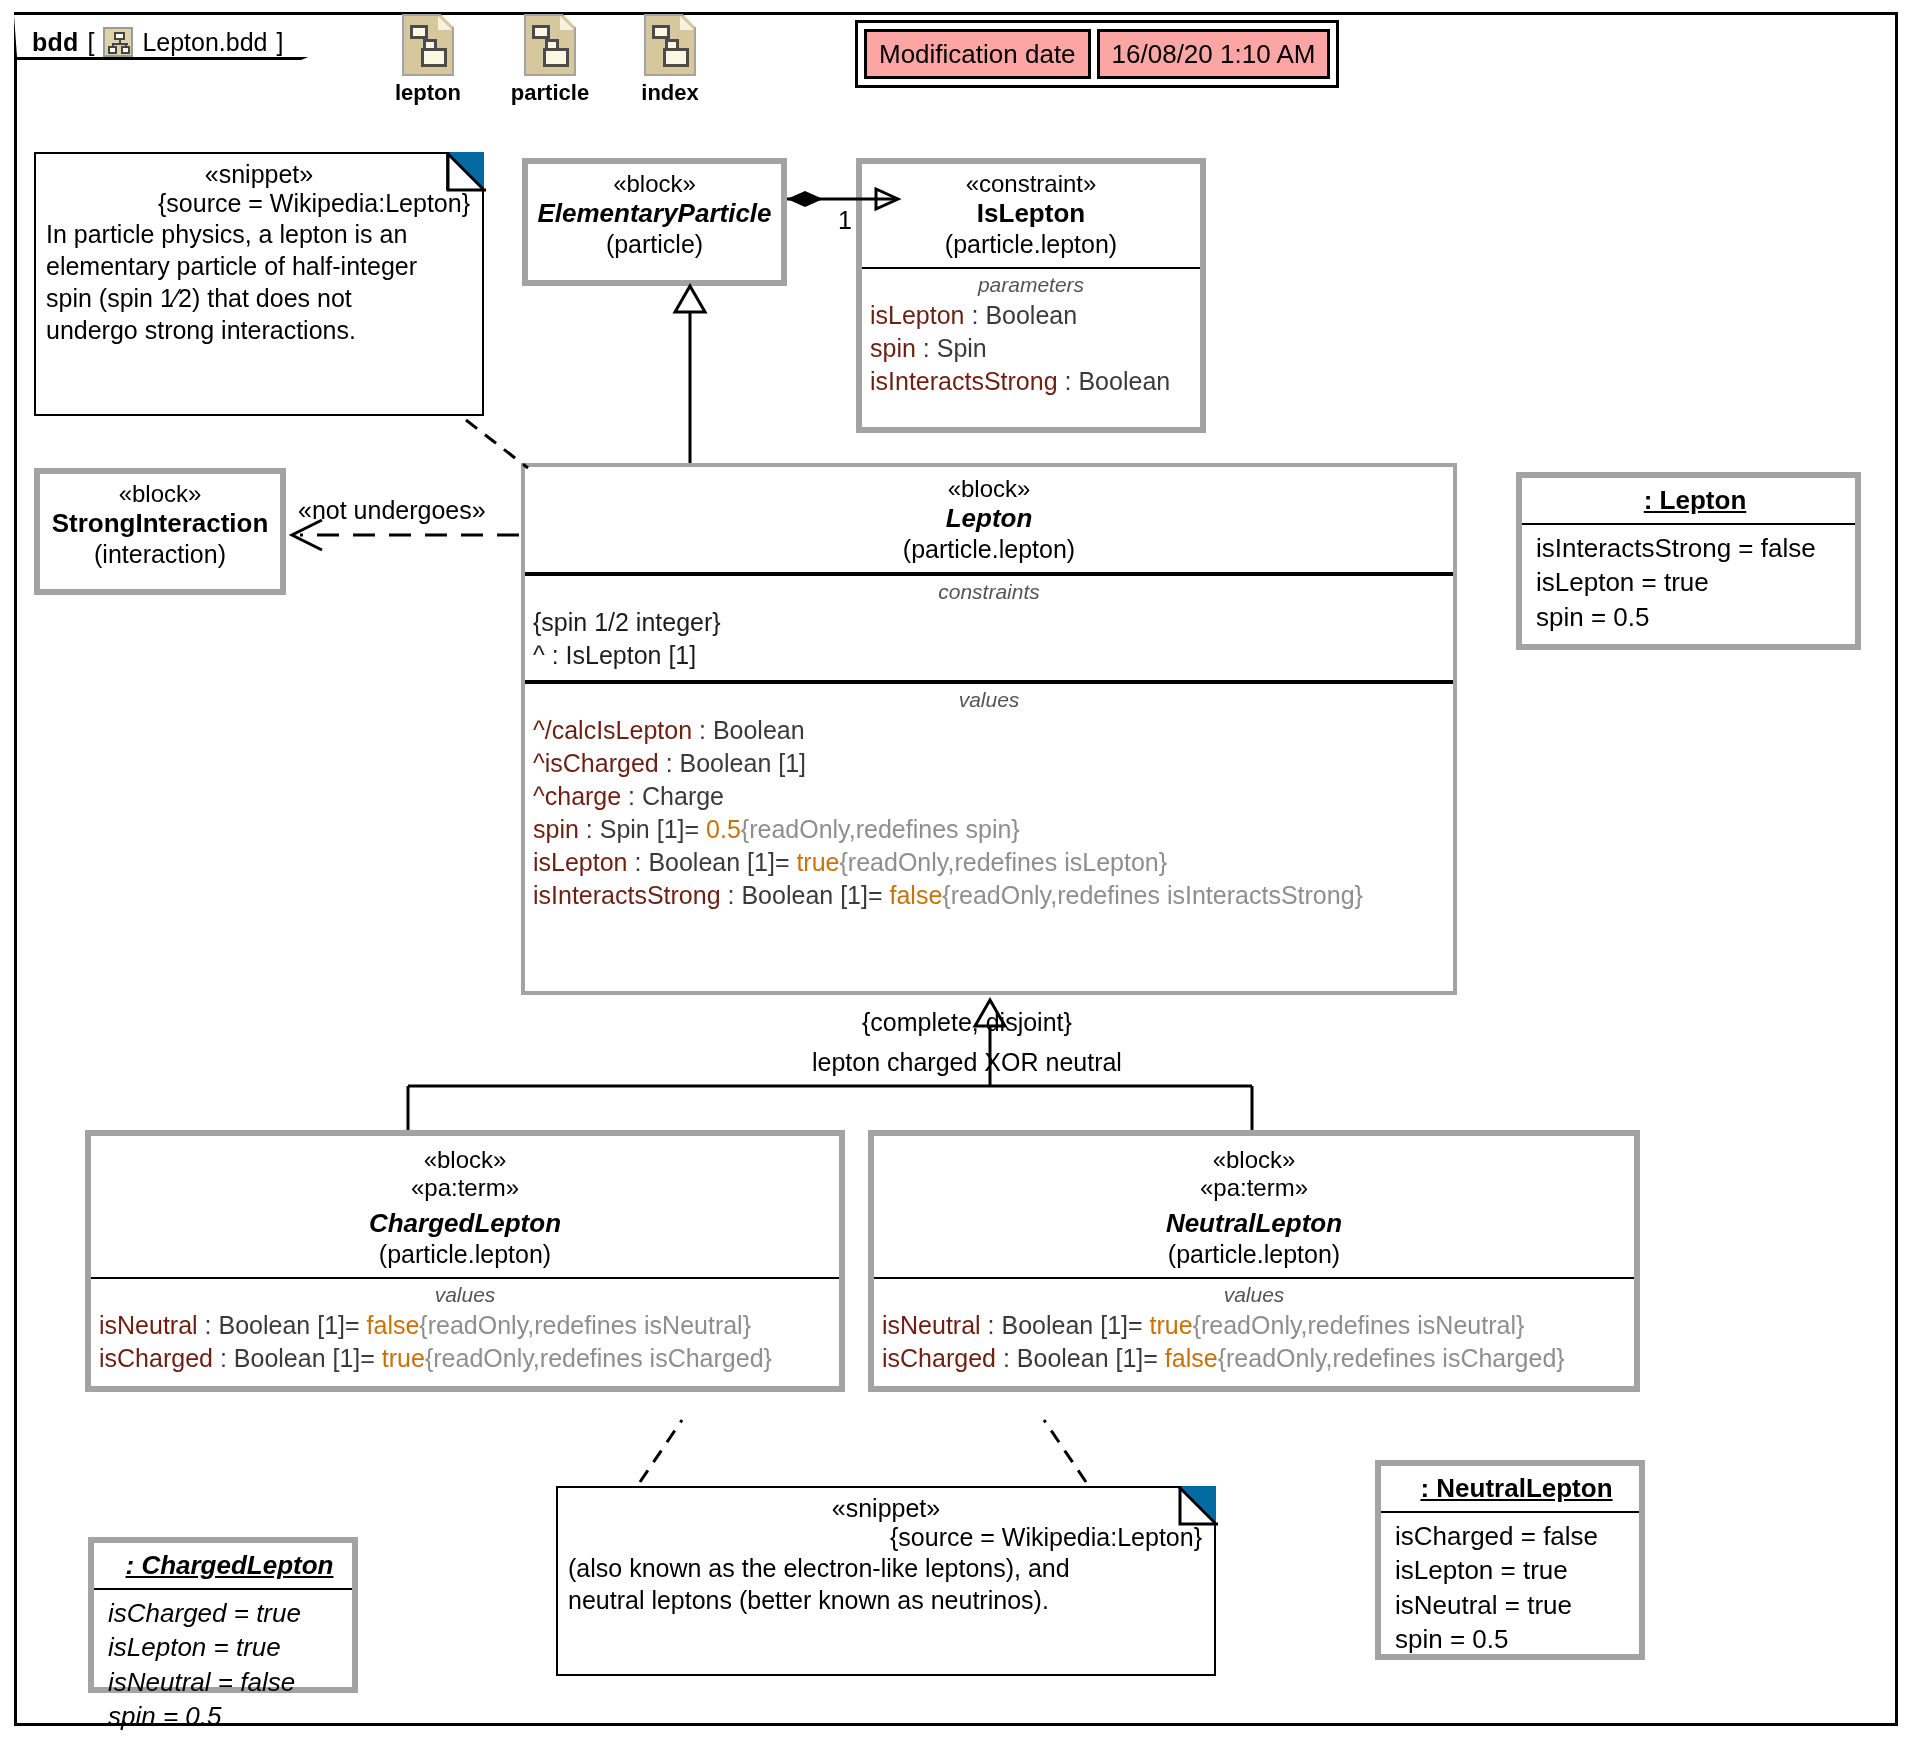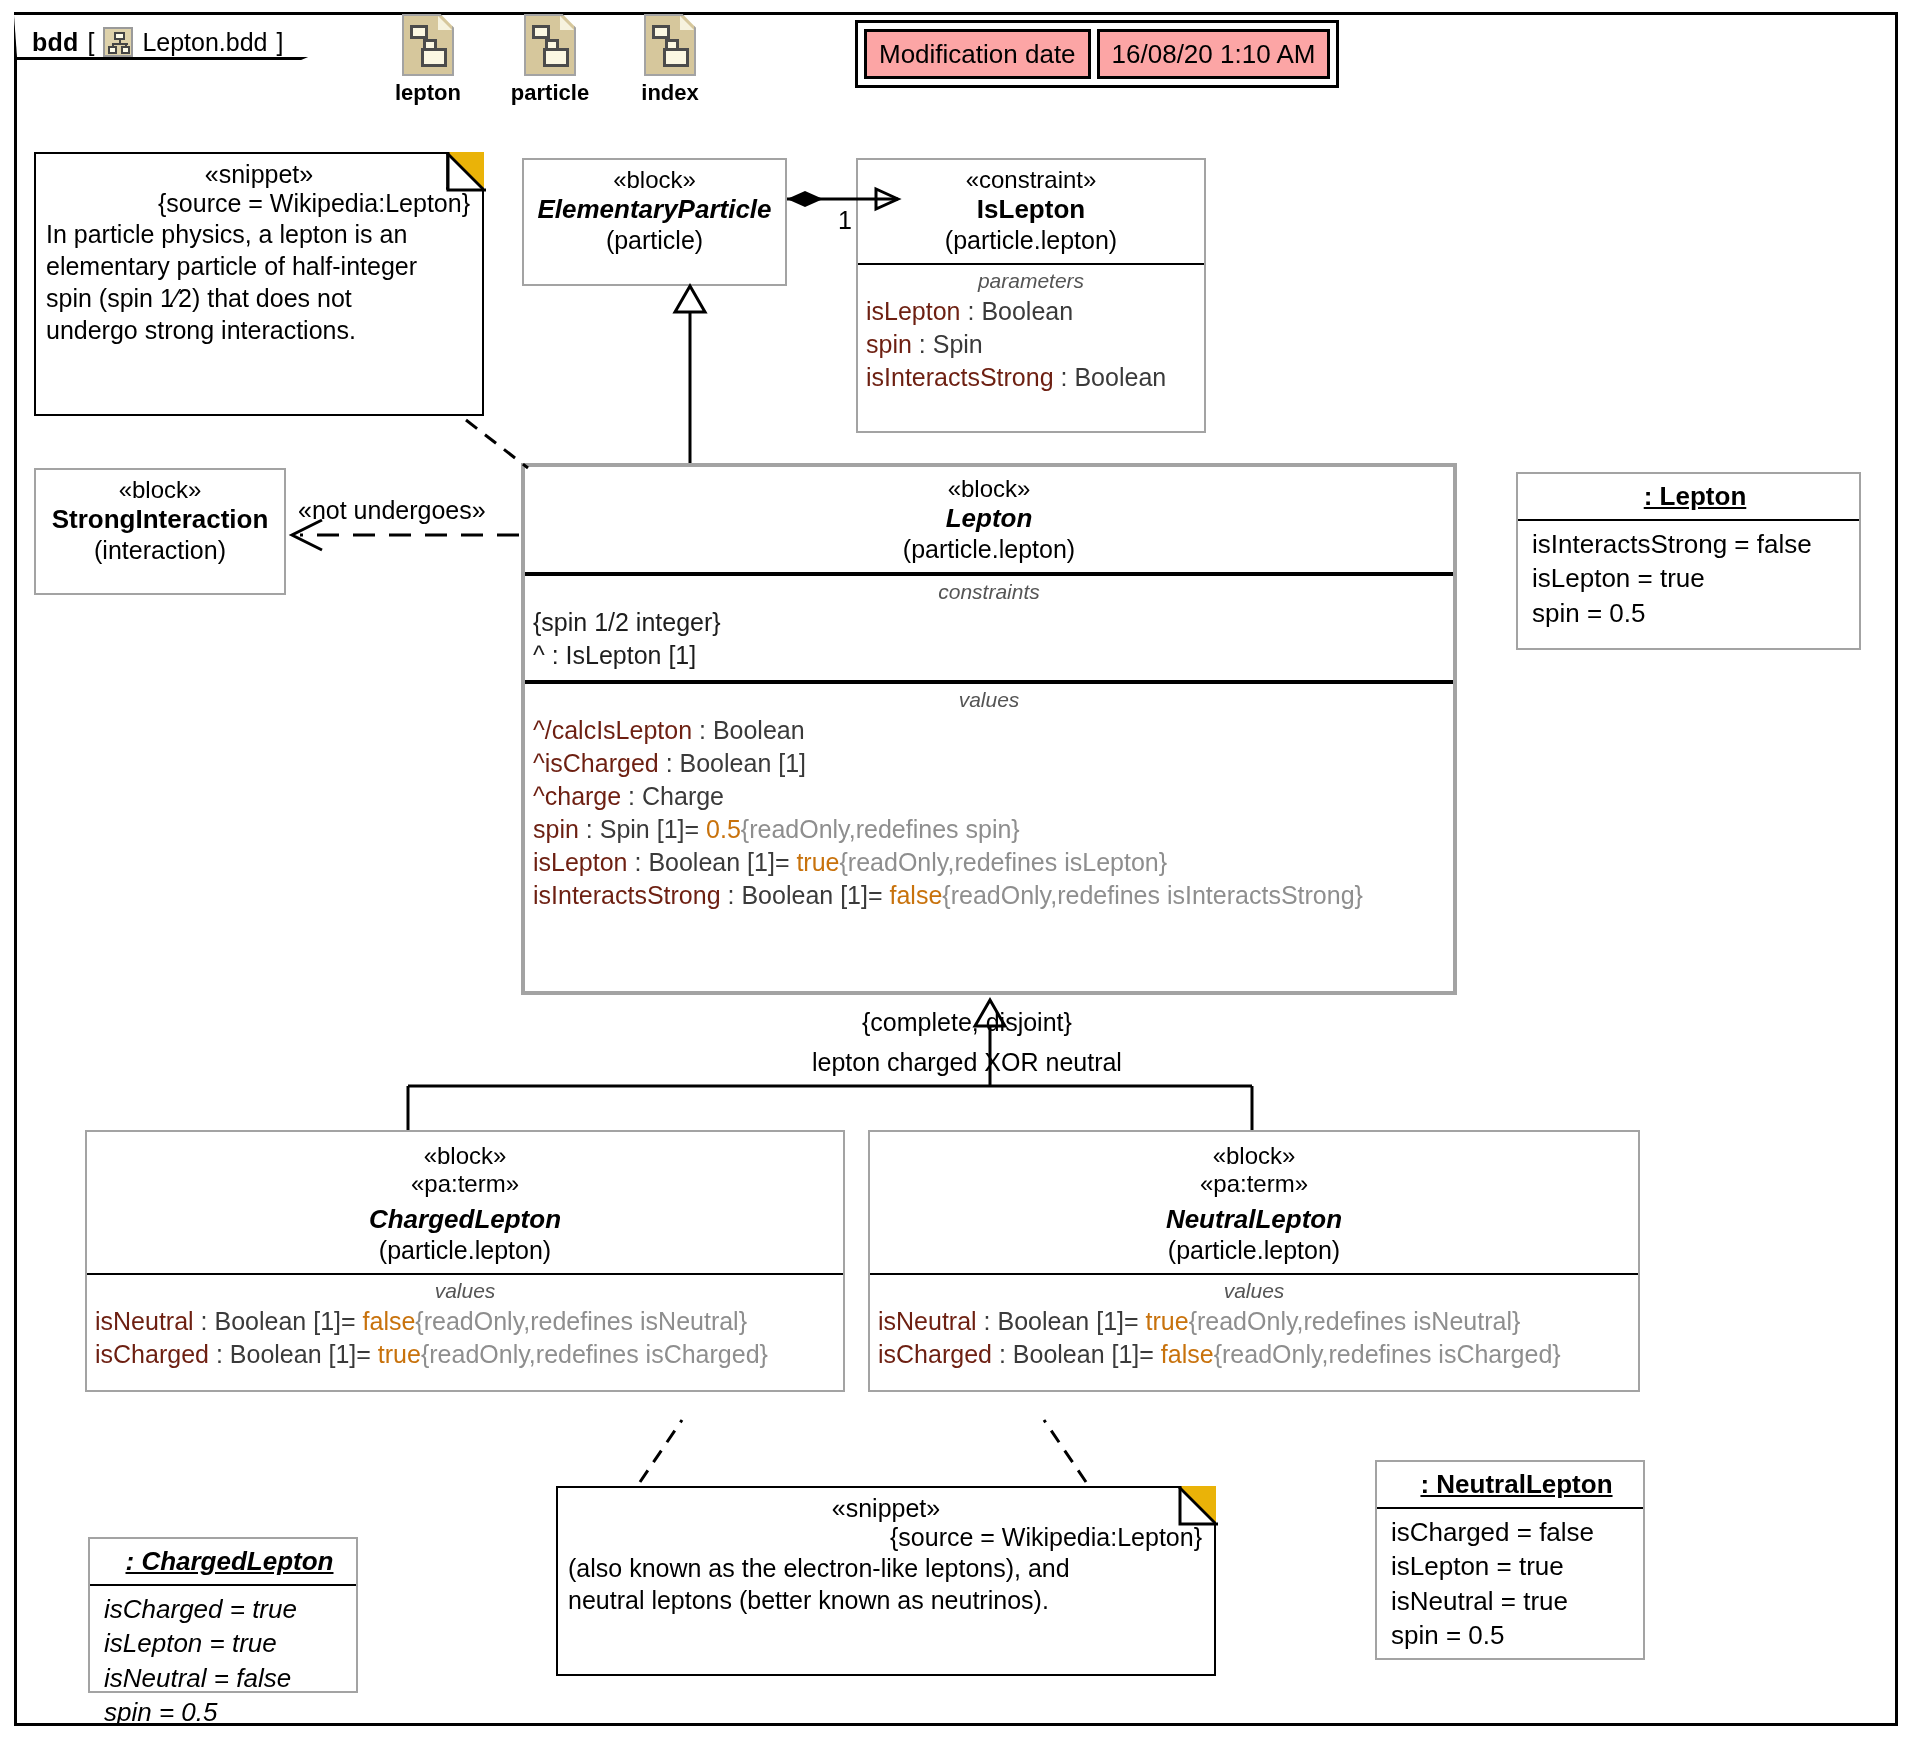--- a/index.html
+++ b/index.html
@@ -44,21 +44,21 @@
   .pkgicon .r1{left:6px;top:9px;width:18px;height:14px;}
   .pkgicon .r2{left:19px;top:23px;width:14px;height:12px;}
   .pkgicon .r3{left:17px;top:32px;width:26px;height:19px;}
 
   
   .moddate{position:absolute;border:3px solid #000;background:#fff;box-sizing:border-box;display:flex;align-items:stretch;padding:6px;gap:6px;}
   .moddate .cell{border:3px solid #000;box-sizing:border-box;display:flex;align-items:center;justify-content:center;
      font-size:26px;padding:3px 12px;background:#fca5a5;}
 
   
-  .box{position:absolute;background:#fff;border:2px solid #a3a3a3;box-sizing:border-box;}
+  .box{position:absolute;background:#fff;border:6px solid #a3a3a3;box-sizing:border-box;}
   .box.thick{border-width:4px;}
   .hdr{text-align:center;padding:6px 6px 8px 6px;}
   .kwline{font-size:24px;line-height:1.16;}
   .nameline{font-size:26px;font-weight:bold;line-height:1.2;}
   .nameline.it{font-style:italic;}
   .qual{font-size:25px;line-height:1.2;}
   .sep{border-top:2px solid #000;}
   .sep.thick{border-top-width:4px;}
   .compartlabel{text-align:center;font-style:italic;font-size:21px;color:#555;padding-top:4px;}
   .items{padding:2px 8px 8px 8px;}
@@ -67,21 +67,21 @@
   .ptype{color:#3a3a3a;}
   .pval{color:#c8720c;}
   .pmod{color:#8e8e8e;}
 
   
   .inst .ititle{text-align:center;font-size:26px;font-weight:bold;text-decoration:underline;padding:7px 4px;margin-left:13px;}
   .inst .slots{padding:6px 10px 10px 14px;}
   .inst .slot{font-size:26px;line-height:1.32;white-space:nowrap;}
 
   
-  .note{position:absolute;background:#eab308;box-sizing:border-box;}
+  .note{position:absolute;background:#0369a1;box-sizing:border-box;}
   .note .shape{position:absolute;inset:0;background:#000;
      clip-path:polygon(0 0,calc(100% - 36px) 0,100% 36px,100% 100%,0 100%);}
   .note .inner{position:absolute;left:2px;top:2px;right:2px;bottom:2px;background:#fff;
      clip-path:polygon(0 0,calc(100% - 36px) 0,100% 36px,100% 100%,0 100%);}
   .note .foldline{position:absolute;right:0px;top:0px;width:38px;height:38px;}
   .note .content{position:absolute;inset:0;padding:8px 12px;}
   .note .nkw{text-align:center;font-size:25px;}
   .note .nsrc{text-align:right;font-size:25px;padding-right:2px;}
   .note .ntext{font-size:25px;line-height:1.28;}
   .lbl{position:absolute;font-size:25px;white-space:nowrap;}

